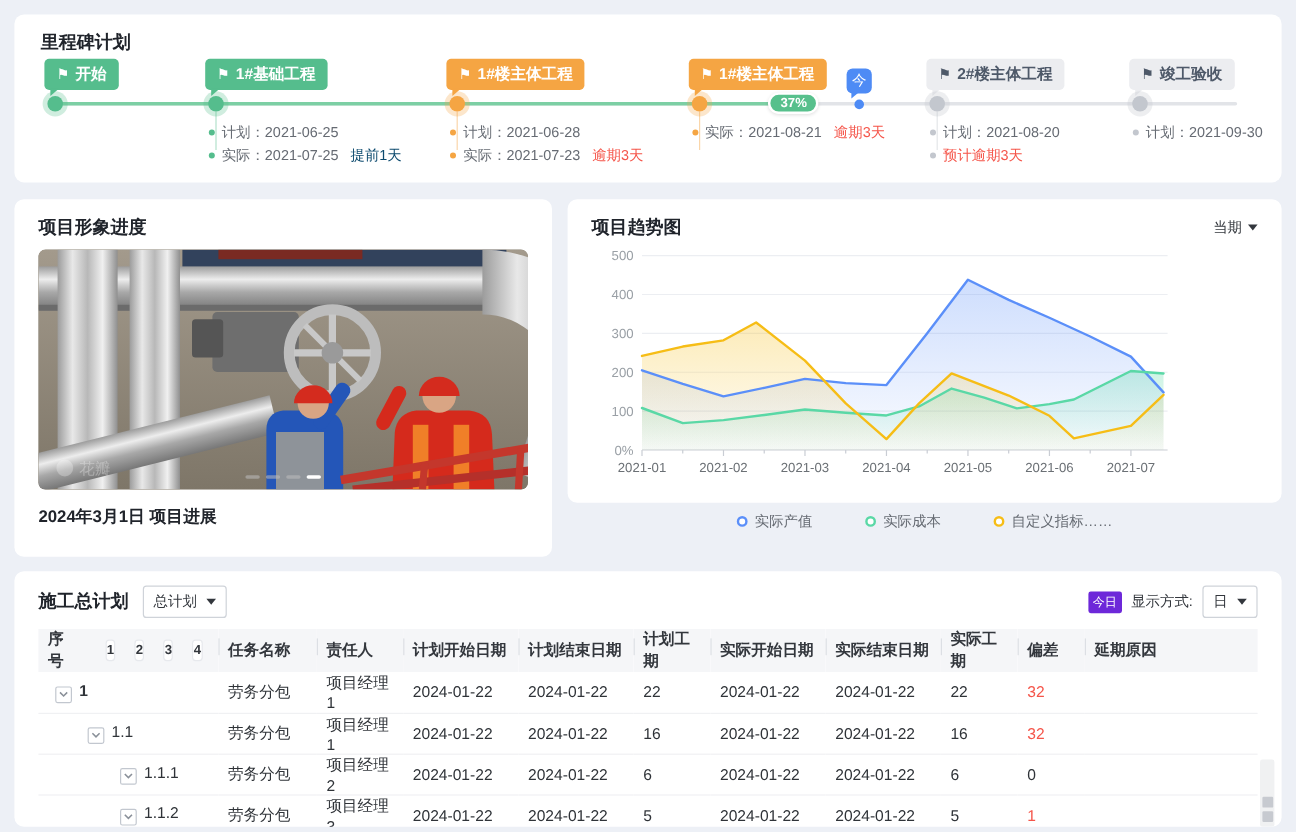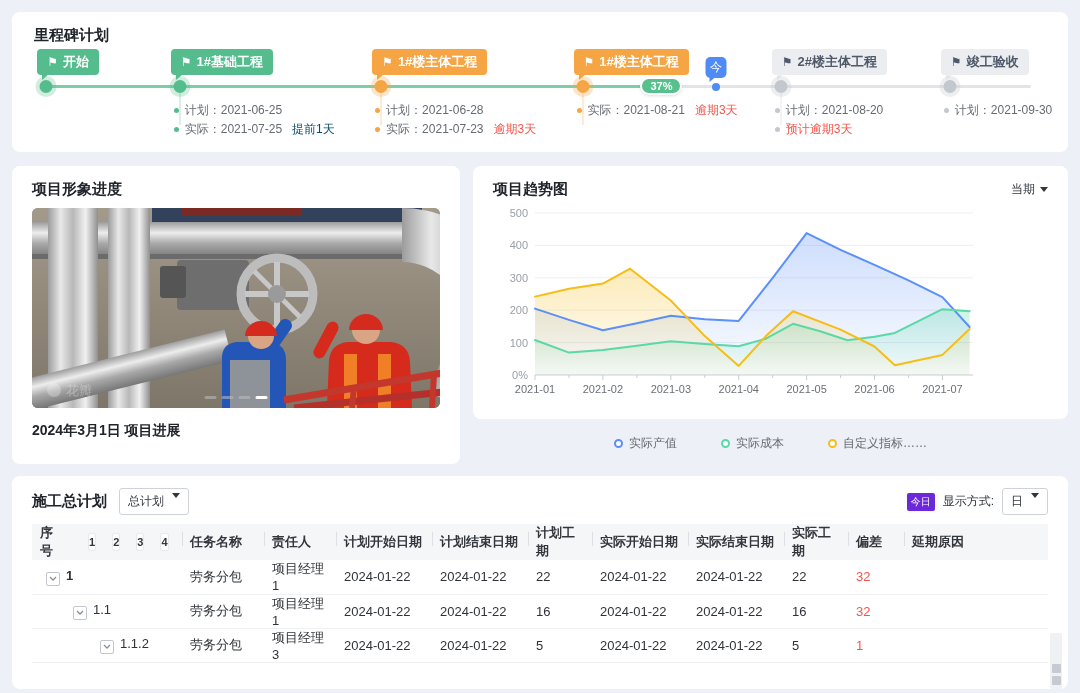--- a/index.html
+++ b/index.html
@@ -51,28 +51,28 @@
   .photo-wrap svg { display:block; }
   .carousel-dots { position:absolute; bottom:9px; left:50%; transform:translateX(-50%); display:flex; gap:5px; }
   .carousel-dots i { width:12px; height:3px; border-radius:2px; background:rgba(190,190,190,.55); }
   .carousel-dots i.active { background:#fff; }
   .photo-caption { margin-top:14px; font-size:14px; font-weight:bold; color:#20242b; }
 
   .chart-card { flex:1; height:253px; padding:14px 20px; }
   .chart-head { display:flex; justify-content:space-between; align-items:center; }
   .period-select { display:flex; align-items:center; gap:5px; font-size:12px; color:#33373d; cursor:pointer; }
   .chev { width:0; height:0; border-left:4px solid transparent; border-right:4px solid transparent; border-top:5px solid #33373d; }
-  .legend-row { display:flex; justify-content:center; gap:44px; margin-top:18px; }
+  .legend-row { display:flex; justify-content:center; gap:44px; margin-top:8px; }
   .legend-item { display:flex; align-items:center; gap:6px; font-size:12px; color:#666b73; cursor:pointer; }
   .ring { width:9px; height:9px; border-radius:50%; border:2.5px solid #999; background:#fff; }
 
   
   .table-card { height:213px; padding:12px 20px; position:relative; overflow:hidden; }
   .table-head { display:flex; align-items:center; margin-bottom:9px; }
-  .select-box { display:inline-flex; align-items:flex-start; gap:8px; border:1px solid #cfd3d9; border-radius:3px;
+  .select-box { display:inline-flex; align-items:center; gap:8px; border:1px solid #cfd3d9; border-radius:3px;
                 padding:4px 8px; font-size:12px; color:#33373d; background:#fff; margin-left:12px; cursor:pointer; }
   .table-head-right { margin-left:auto; display:flex; align-items:center; gap:8px; font-size:12px; color:#33373d; }
   .today-badge { background:#6d28d9; color:#fff; font-size:10px; padding:2px 4px; border-radius:2px; }
   table { width:100%; border-collapse:collapse; table-layout:fixed; }
   thead th { background:#f5f6f8; height:30px; font-size:13px; font-weight:bold; color:#33373d; text-align:left; padding:0 8px; position:relative; }
   thead th + th::before { content:''; position:absolute; left:0; top:8px; width:1px; height:14px; background:#dcdfe4; }
   tbody td { height:34px; border-bottom:1px solid #f0f1f3; font-size:13px; color:#2f3338; padding:0 8px; }
   tbody tr { cursor:pointer; }
   td.red { color:#f5554a; }
   td.bold { font-weight:bold; }
@@ -444,20 +444,37 @@
             <td>2024-01-22</td>
             <td>16</td>
             <td class="red">32</td>
             <td></td>
           </tr>
           <tr>
             <td class="" style="padding-left: 68px;"><span class="expand-icon">
                 <svg width="8" height="6" viewBox="0 0 8 6">
                   <path d="M1 1l3 3 3-3" stroke="#8a9099" fill="none" stroke-width="1.3"></path>
                 </svg>
+              </span><span>1.1.1</span></td>
+            <td>劳务分包</td>
+            <td>项目经理2</td>
+            <td>2024-01-22</td>
+            <td>2024-01-22</td>
+            <td>6</td>
+            <td>2024-01-22</td>
+            <td>2024-01-22</td>
+            <td>6</td>
+            <td>0</td>
+            <td></td>
+          </tr>
+          <tr>
+            <td class="" style="padding-left: 68px;"><span class="expand-icon">
+                <svg width="8" height="6" viewBox="0 0 8 6">
+                  <path d="M1 1l3 3 3-3" stroke="#8a9099" fill="none" stroke-width="1.3"></path>
+                </svg>
               </span><span>1.1.2</span></td>
             <td>劳务分包</td>
             <td>项目经理3</td>
             <td>2024-01-22</td>
             <td>2024-01-22</td>
             <td>5</td>
             <td>2024-01-22</td>
             <td>2024-01-22</td>
             <td>5</td>
             <td class="red">1</td>

